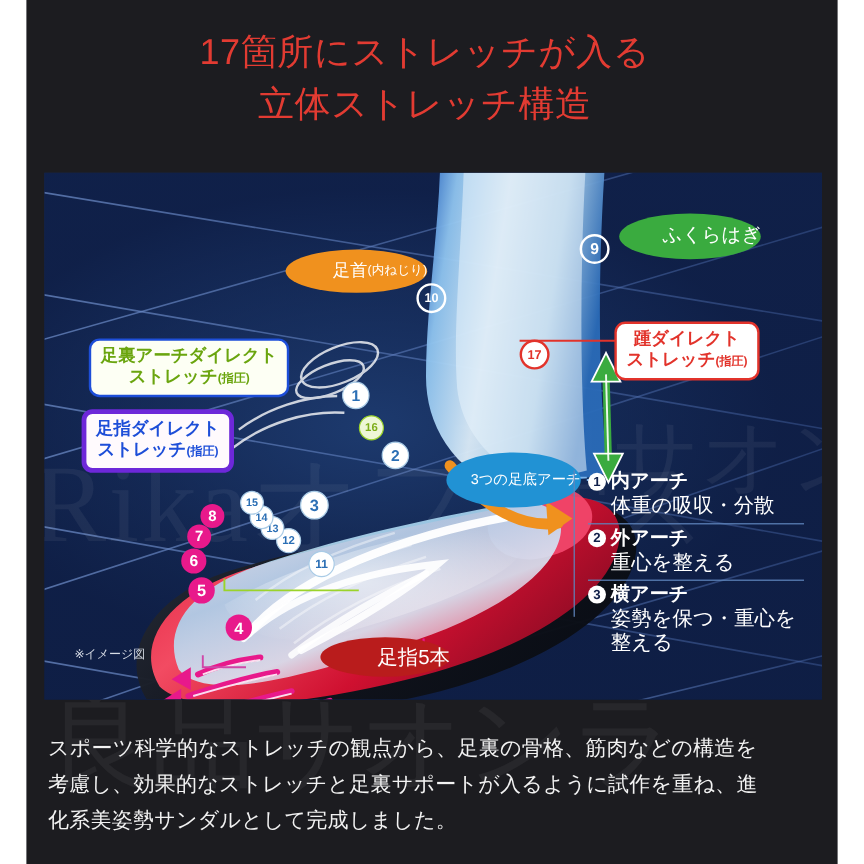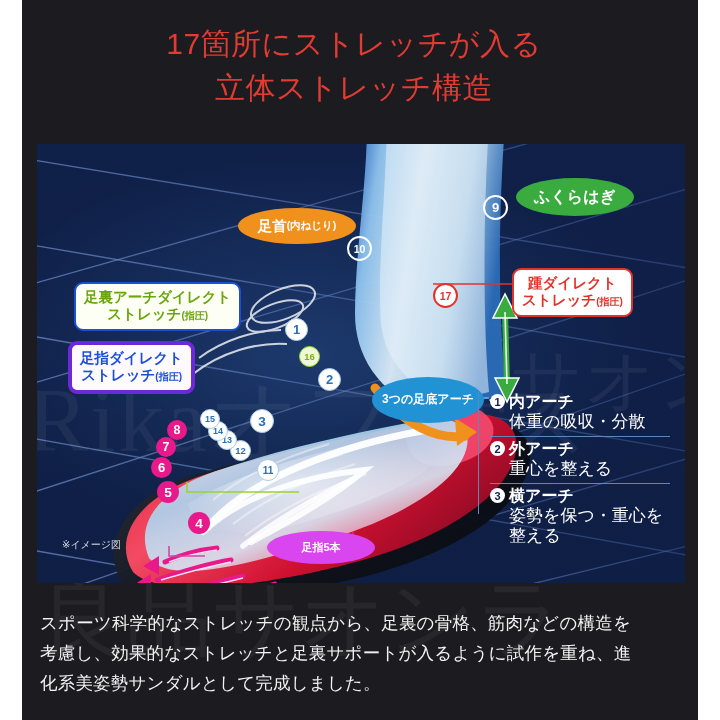--- a/index.html
+++ b/index.html
@@ -111,32 +111,32 @@
     color: #e2332b;
     font-size: 14.5px;
   }
 
   
   .pill {
     position: absolute;
     border-radius: 50%;
     display: flex;
     align-items: center;
-    justify-content: center;
+    justify-content: flex-end;
     color: #ffffff;
-    font-weight: bold;
+    font-weight: normal;
     text-align: center;
     line-height: 1.12;
     white-space: pre;
   }
   .p-ankle { left: 238px; top: 208px; width: 118px; height: 36px; background:#f0911e; font-size:14.5px; }
   .p-ankle .sub { font-size: 10.5px; }
   .p-calf  { left: 516px; top: 178px; width: 118px; height: 38px; background:#3aab3f; font-size:16px; }
   .p-arch3 { left: 372px; top: 377px; width: 112px; height: 46px; background:#2192d4; font-size:12px; }
-  .p-toe5  { left: 267px; top: 531px; width: 108px; height: 33px; background:#d946ef; font-size:11px; }
+  .p-toe5  { left: 267px; top: 531px; width: 108px; height: 33px; background:#b91c1c; font-size:17px; }
 
   
   .marker {
     position: absolute;
     border-radius: 50%;
     display: flex;
     align-items: center;
     justify-content: center;
     font-weight: bold;
     font-family: "Liberation Sans", sans-serif;

